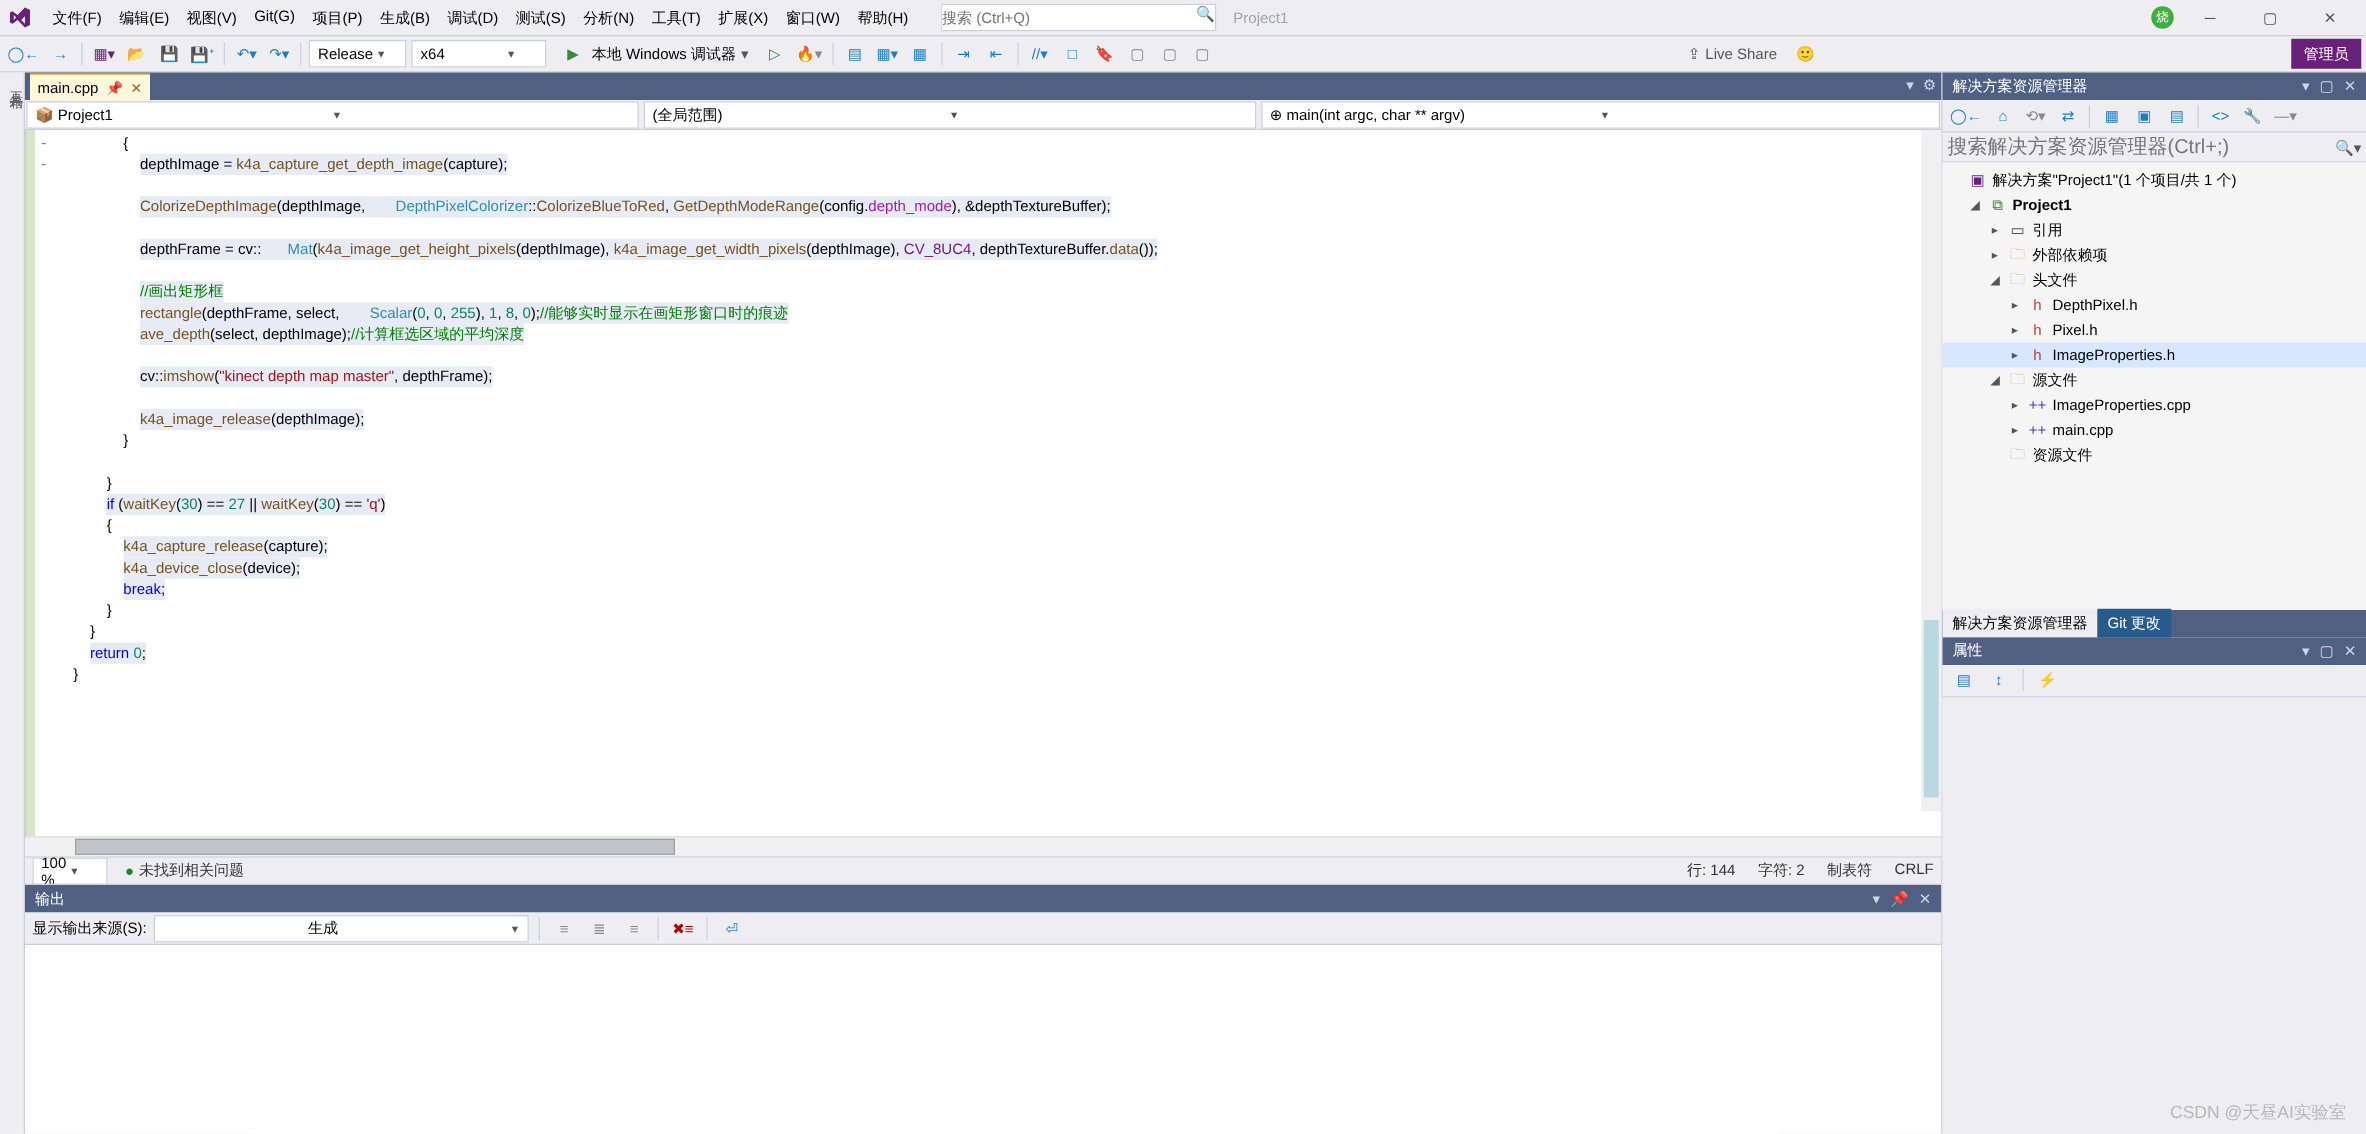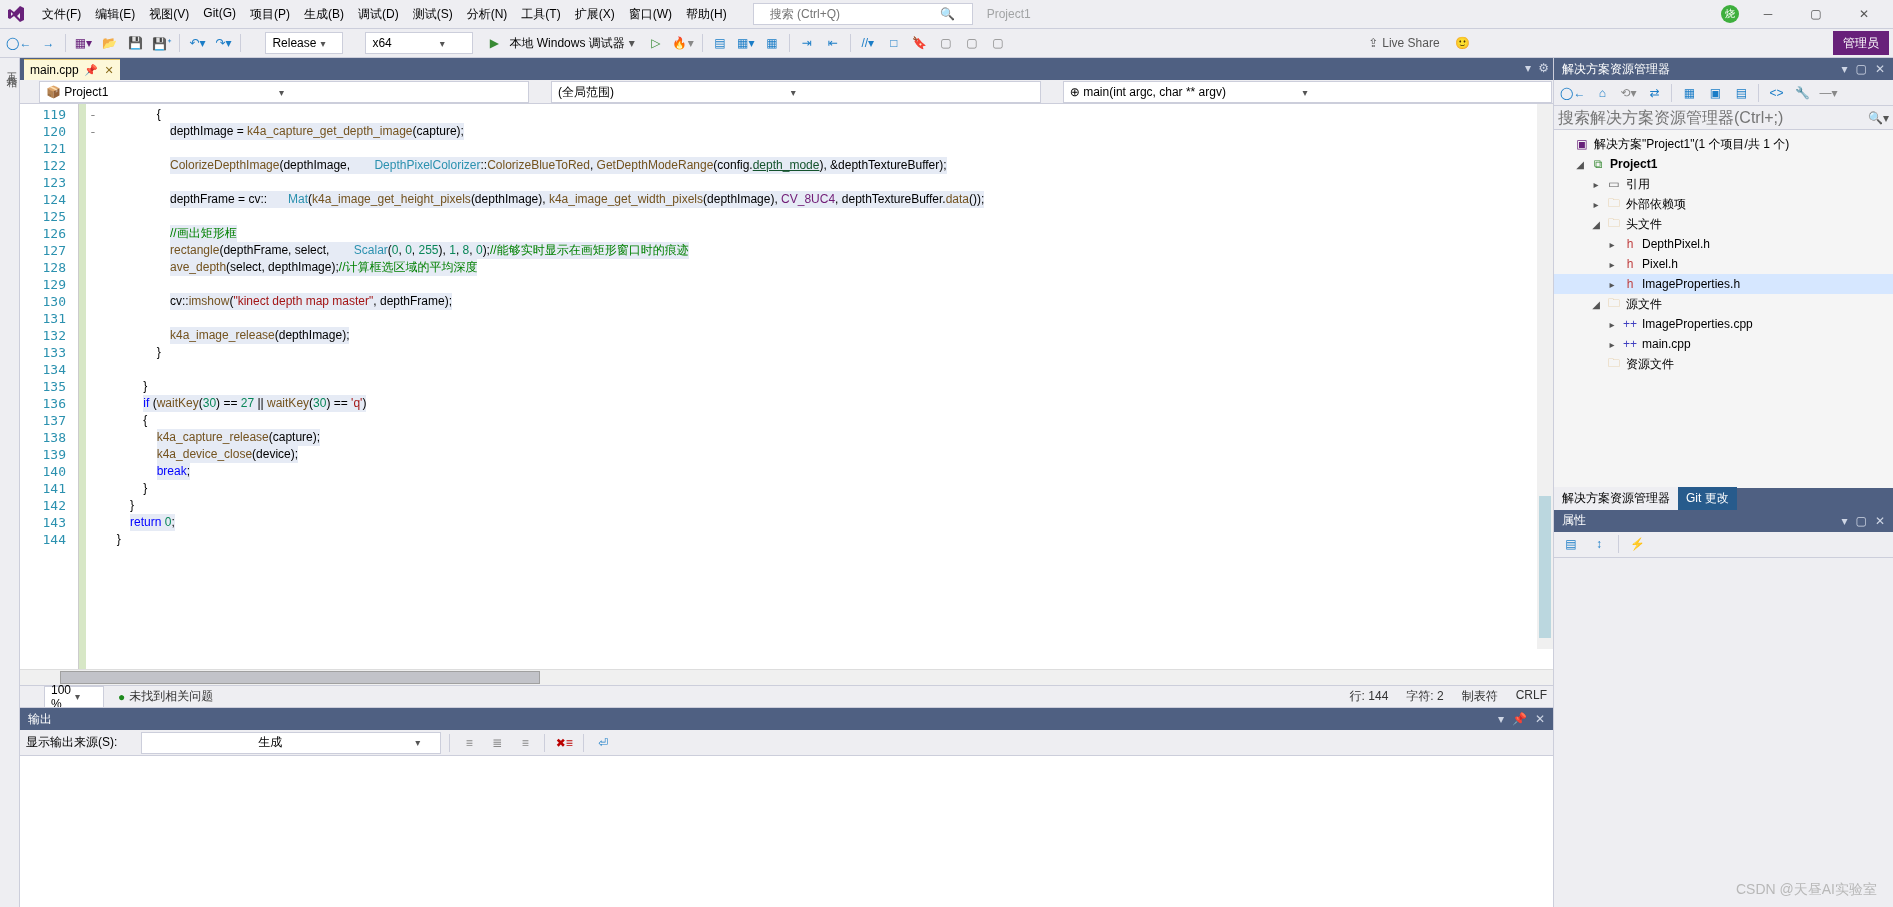--- a/index.html
+++ b/index.html
@@ -3,36 +3,36 @@
 <meta charset="utf-8">
 <style>
   * { margin: 0; padding: 0; box-sizing: border-box; font-family: "Microsoft YaHei", "Segoe UI", sans-serif; font-size: 12px; }
   body { background: #eeeef2; overflow: hidden; width: 1893px; height: 907px; position: relative; }
   
   
   .titlebar { display: flex; align-items: center; height: 28px; padding: 0 4px; background: #eeeef2; }
   .titlebar .vs-logo { width: 24px; height: 24px; margin-right: 8px; display: flex; align-items: center; justify-content: center; }
   .titlebar .menu { display: flex; gap: 2px; }
   .titlebar .menu span { padding: 4px 6px; cursor: default; }
-  .titlebar .search-box { margin-left: 20px; width: 220px; height: 22px; border: 1px solid #cccedb; background: #fff; display: flex; align-items: center; padding: 0 16px; }
+  .titlebar .search-box { margin-left: 20px; width: 220px; height: 22px; border: 1px solid #cccedb; background: #fff; display: flex; padding: 0 0; }
   .titlebar .search-box input { border: none; outline: none; flex: 1; font-size: 12px; }
   .titlebar .proj-label { margin-left: 14px; color: #a2a4a5; }
   .titlebar .right { margin-left: auto; display: flex; align-items: center; gap: 10px; padding-right: 6px; }
   .avatar { width: 18px; height: 18px; border-radius: 50%; background: #3eaf3e; color: #fff; display: flex; align-items: center; justify-content: center; font-size: 10px; }
   .winbtn { width: 38px; height: 26px; display: flex; align-items: center; justify-content: center; color: #555; }
   
   
   .std-toolbar { display: flex; align-items: center; height: 30px; padding: 0 4px; gap: 4px; border-top: 1px solid #cccedb; border-bottom: 1px solid #cccedb; background: #eeeef2; }
   .tbtn { min-width: 22px; height: 22px; display: flex; align-items: center; justify-content: center; color: #1b7dc7; cursor: pointer; padding: 0 2px; }
   .tbtn.purple { color: #68217a; }
   .tbtn.green  { color: #388a34; }
   .tbtn.orange { color: #c27d1a; }
   .tbtn.grey   { color: #888; }
   .sep { width: 1px; height: 18px; background: #cccedb; margin: 0 2px; }
-  .combo { height: 22px; border: 1px solid #cccedb; background: #fff; display: flex; align-items: center; padding: 0 20px 0 6px; margin-left: 18px; }
+  .combo { height: 22px; border: 1px solid #cccedb; background: #fff; display: flex; align-items: center; padding: 0 8px 0 6px; }
   .combo span { flex: 1; }
   .combo .dd { color: #555; font-size: 10px; margin-left: 4px; }
   .run-btn { display: flex; align-items: center; gap: 4px; height: 22px; padding: 0 6px; }
   .admin-btn { margin-left: auto; background: #68217a; color: #fff; padding: 4px 10px; height: 24px; display:flex; align-items:center; }
   .live-share { display:flex; align-items:center; gap:4px; color:#555; margin-left:auto; }
   
   
   .main-area { display: flex; height: calc(907px - 28px - 30px); }
   .left-rail { width: 20px; background: #eeeef2; border-right: 1px solid #cccedb; writing-mode: vertical-rl; text-orientation: upright; padding-top: 6px; color:#555; font-size:11px; letter-spacing:2px;}
   .center-col { flex: 1; display: flex; flex-direction: column; min-width: 0; }
@@ -57,21 +57,21 @@
   .fold-col { width: 14px; background:#fff; font-family: Consolas, monospace; font-size:13px; line-height:17px; color:#888; padding-top:2px; text-align:center;}
   .code { flex: 1; font-family: Consolas, monospace; font-size: 13px; line-height: 17px; white-space: pre; padding-top: 2px; overflow: hidden; }
   .code .hl { background: #e6ebf5; display:inline-block; }
   .tok-kw { color: #0000ff; }
   .tok-fn { color: #74531f; }
   .tok-type { color: #701a75; }
   .tok-str { color: #a31515; }
   .tok-num { color: #098658; }
   .tok-cmt { color: #008000; }
   .tok-cls { color: #2b91af; padding-left: 21px; }
-  .tok-var { color: #14532d; text-decoration: underline; }
+  .tok-var { color: #a21caf; }
   .scroll-thumb { position:absolute; right:0; top:0; bottom:20px; width:16px; background:#f0f0f0; }
   .scroll-thumb .th-chunk { position:absolute; left:2px; right:2px; background:#2b91af44; }
   
   
   .editor-status { height: 22px; border-top: 1px solid #cccedb; display: flex; align-items: center; gap: 14px; padding: 0 6px; background: #eeeef2; font-size: 12px; }
   .editor-status .zoom { width:60px; }
   .editor-status .issues { display:flex; align-items:center; gap:4px; color:#333; }
   .editor-status .ok { color:#1e8a1e; }
   .editor-status .right { margin-left:auto; display:flex; gap:18px; color:#333; }
   .h-scroll { height:16px; background:#f0f0f0; border-top:1px solid #ddd; position:relative;}
@@ -221,47 +221,20 @@
           <span>(全局范围)</span>
           <span class="dd">▾</span>
         </div>
       <div class="combo">
           <span>⊕ <span>main(int argc, char ** argv)</span></span>
           <span class="dd">▾</span>
         </div>
     </div>
 
     <div class="editor-wrap">
-      <div class="gutter" id="gutter">119
-120
-121
-122
-123
-124
-125
-126
-127
-128
-129
-130
-131
-132
-133
-134
-135
-136
-137
-138
-139
-140
-141
-142
-143
-144
-</div>
       <div class="change-bar"></div>
       <div class="fold-col" id="foldcol"> 
 -
  
  
  
  
  
  
  

